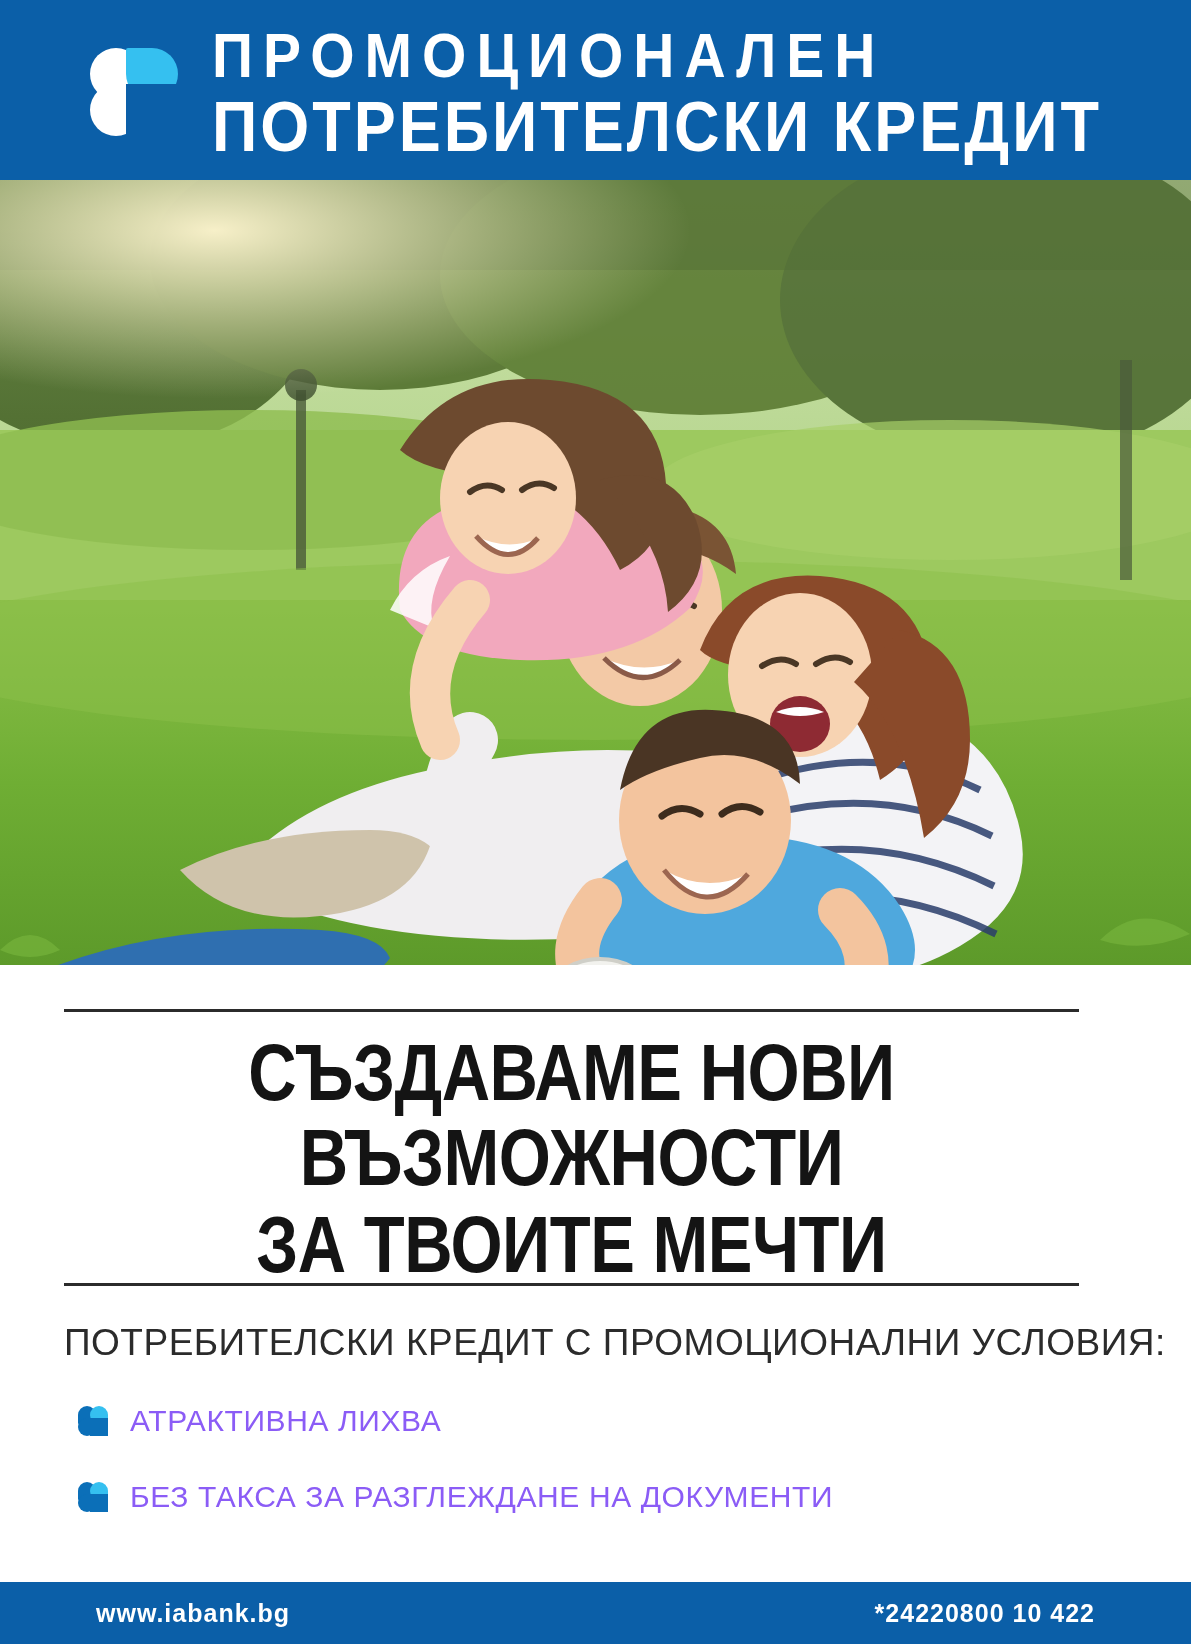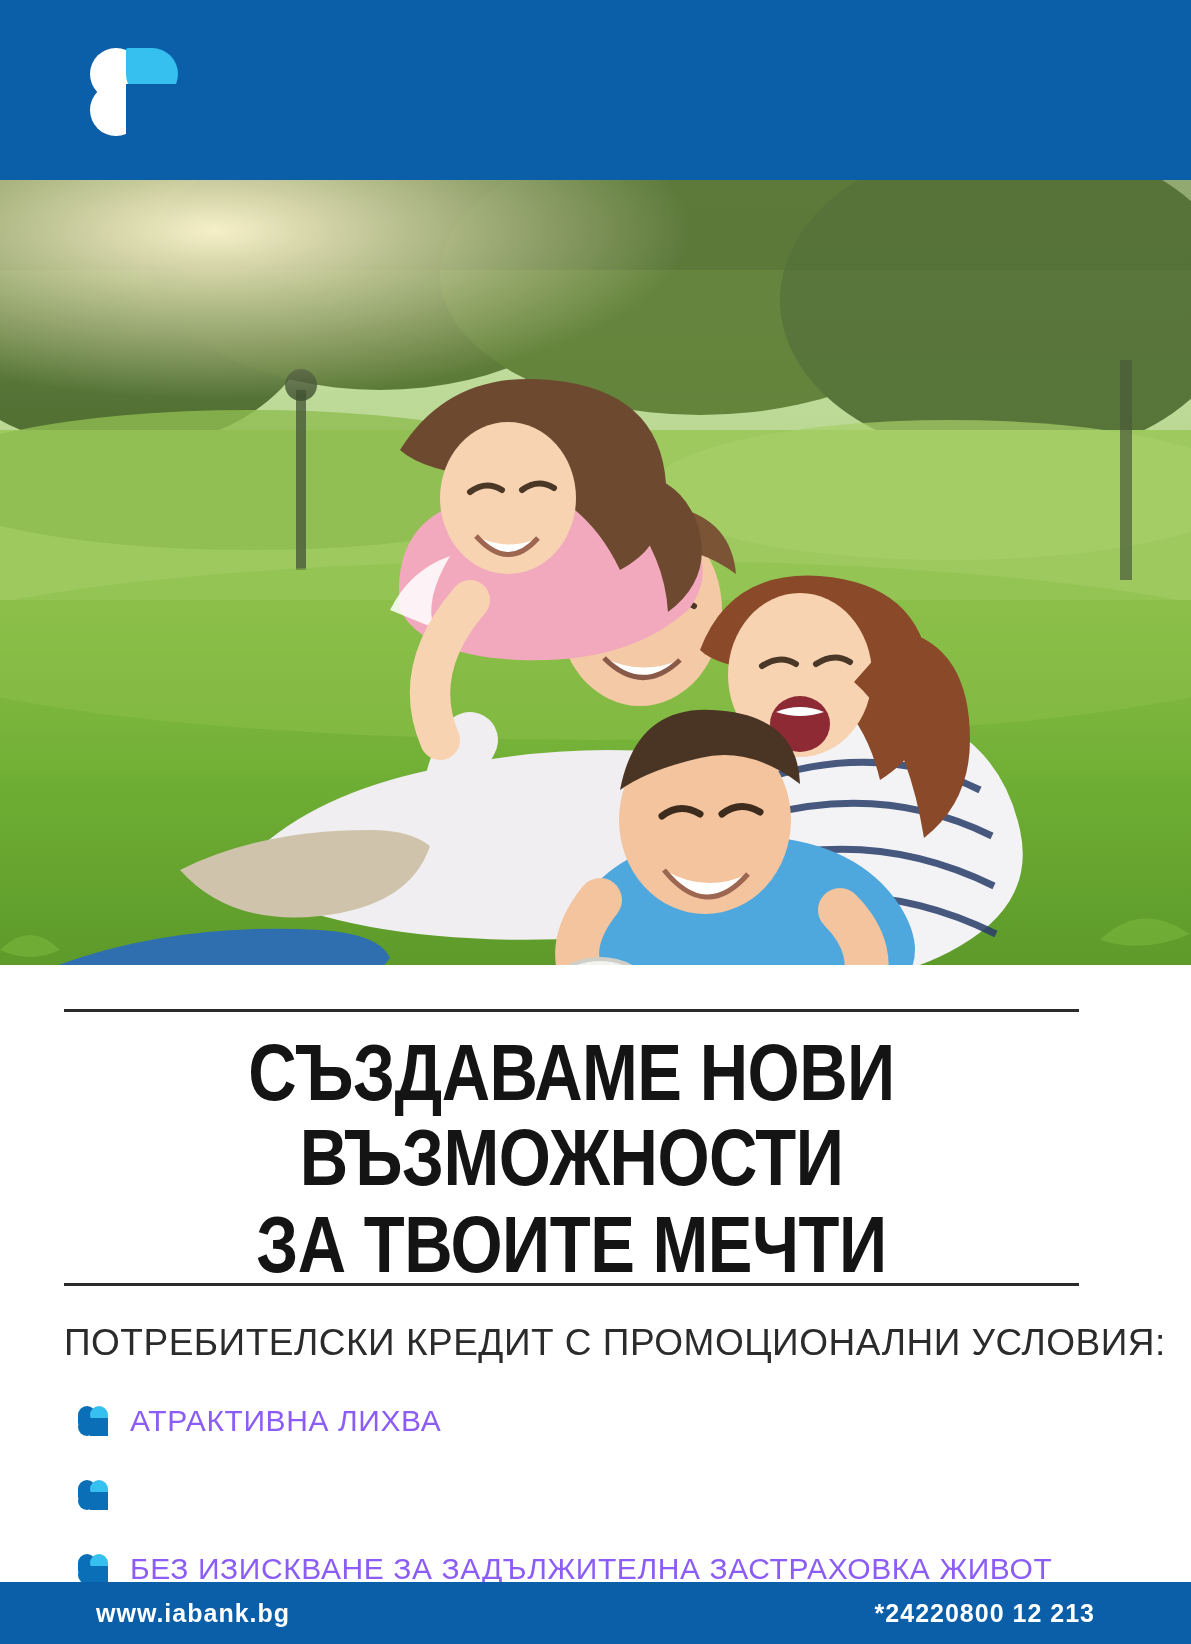--- a/index.html
+++ b/index.html
@@ -208,20 +208,24 @@
 <body>
 
 <div class="poster">
 
   <div class="header">
     <div class="logo-mark">
       <span class="pac logo-a"></span>
       <span class="pac logo-b"></span>
       <span class="pac logo-c"></span>
       <span class="pac logo-d"></span>
+    </div>
+    <div class="header-titles">
+      <div class="header-line1">ПРОМОЦИОНАЛЕН</div>
+      <div class="header-line2">ПОТРЕБИТЕЛСКИ КРЕДИТ</div>
     </div>
   </div>
 
   <div class="hero">
     <svg viewBox="0 0 1191 785" preserveAspectRatio="xMidYMid slice">
       <defs>
         <linearGradient id="sky" x1="0" y1="0" x2="0" y2="1">
           <stop offset="0%" stop-color="#cfe3b0"></stop>
           <stop offset="60%" stop-color="#a9cf7c"></stop>
           <stop offset="100%" stop-color="#7fb23f"></stop>
@@ -371,32 +375,24 @@
         </span>
         <span class="bullet-text">АТРАКТИВНА ЛИХВА</span>
       </li>
       <li class="bullet">
         <span class="bullet-icon">
           <span class="bi-a"></span>
             <span class="bi-b"></span>
             <span class="bi-c"></span>
             <span class="bi-d"></span>
         </span>
-      </li>
-      <li class="bullet">
-        <span class="bullet-icon">
-          <span class="bi-a"></span>
-            <span class="bi-b"></span>
-            <span class="bi-c"></span>
-            <span class="bi-d"></span>
-        </span>
-        <span class="bullet-text">БЕЗ ИЗИСКВАНЕ ЗА ЗАДЪЛЖИТЕЛНА ЗАСТРАХОВКА ЖИВОТ</span>
+        <span class="bullet-text">БЕЗ ТАКСА ЗА РАЗГЛЕЖДАНЕ НА ДОКУМЕНТИ</span>
       </li>
     </ul>
   </div>
 
   <div class="footer">
     <div class="footer-left">www.iabank.bg</div>
     <div class="footer-center">*2422</div>
-    <div class="footer-right">0800 12 213</div>
+    <div class="footer-right">0800 10 422</div>
   </div>
 
 </div>
 
 </body></html>

